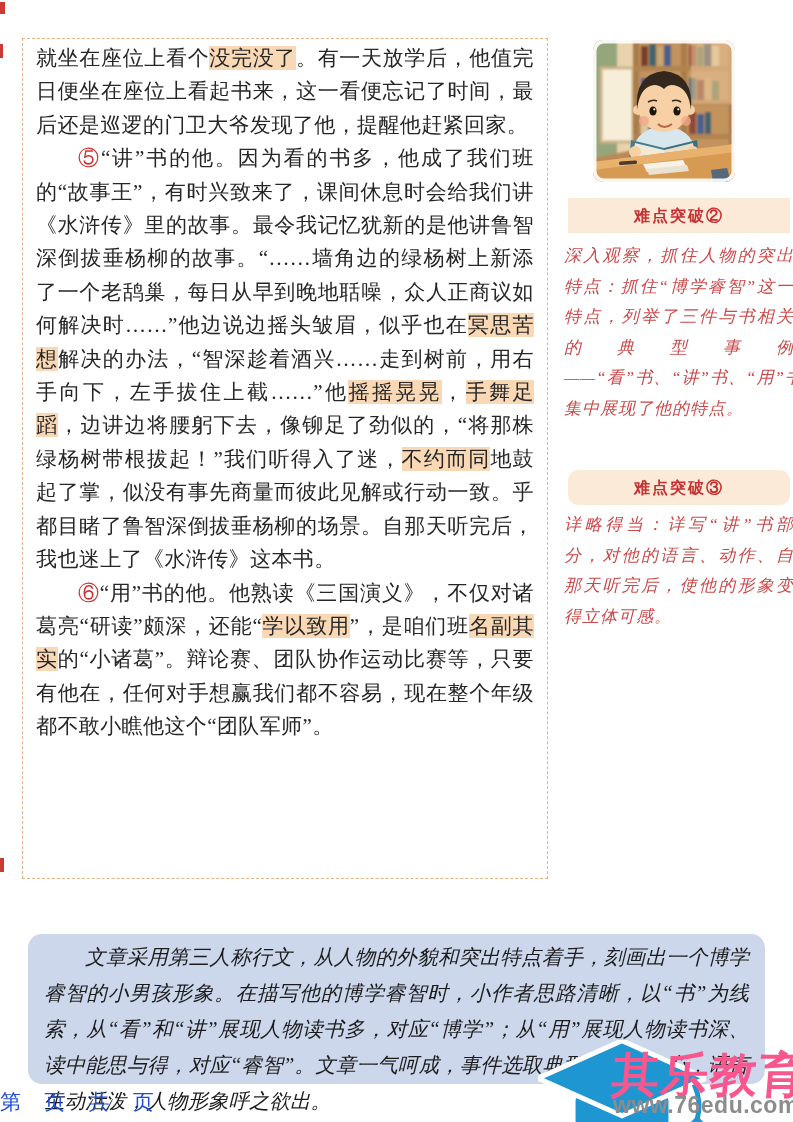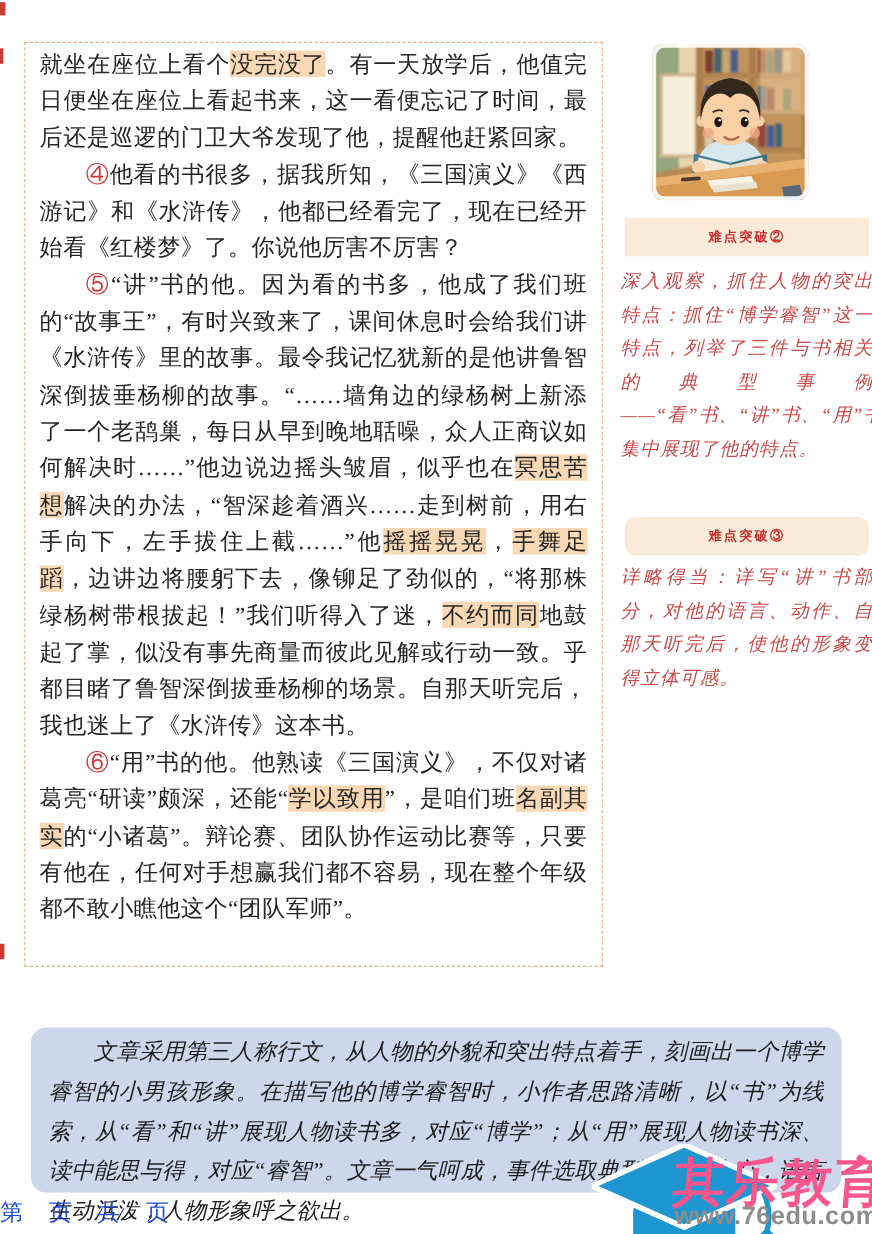--- a/index.html
+++ b/index.html
@@ -28,21 +28,21 @@
 
   
   .illustration{
     position:absolute; left:593px; top:40px; width:142px; height:142px;
     border-radius:10px; overflow:hidden;
     box-shadow:inset 0 0 6px 3px rgba(255,255,255,.9);
   }
   .side-title{
     position:absolute; left:568px; width:222px; height:35px;
     background:#fcead9; color:#c53030; font-weight:bold;
-    font-size:12px; line-height:35px; text-align:center; letter-spacing:2px;
+    font-size:16px; line-height:35px; text-align:center; letter-spacing:2px;
   }
   #bar2{top:198px;} #bar3{top:470px;border-radius:10px;}
   .side-note{
     position:absolute; left:564px; width:230px;
     color:#c94a4a; font-size:17px; line-height:30.6px;
     font-style:italic; letter-spacing:1px; text-align:justify;
   }
   #note2{top:241px;} #note3{top:510px;} #note4{top:744px; line-height:31.5px;}
 
   
@@ -84,21 +84,20 @@
 
 <div id="page">
 
   <div class="edge-mark" style="left:0;top:2px;width:5px;height:12px;"></div>
   <div class="edge-mark" style="left:0;top:44px;width:3px;height:14px;"></div>
   <div class="edge-mark" style="left:0;top:858px;width:4px;height:14px;"></div>
 
   <div class="essay-box">
     <div id="essay">
         <p class="essay-p"><span>就坐在座位上看个</span><span class="hl">没完没了</span><span>。有一天放学后，他值完日便坐在座位上看起书来，这一看便忘记了时间，最后还是巡逻的门卫大爷发现了他，提醒他赶紧回家。</span></p>
-        <p class="essay-p indent"><span class="circ">④</span><span>他看的书很多，据我所知，《三国演义》《西游记》和《水浒传》，他都已经看完了，现在已经开始看《红楼梦》了。你说他厉害不厉害？</span></p>
         <p class="essay-p indent"><span class="circ">⑤</span><span>“讲”书的他。因为看的书多，他成了我们班的“故事王”，有时兴致来了，课间休息时会给我们讲《水浒传》里的故事。最令我记忆犹新的是他讲鲁智深倒拔垂杨柳的故事。“……墙角边的绿杨树上新添了一个老鸹巢，每日从早到晚地聒噪，众人正商议如何解决时……”他边说边摇头皱眉，似乎也在</span><span class="hl">冥思苦想</span><span>解决的办法，“智深趁着酒兴……走到树前，用右手向下，左手拔住上截……”他</span><span class="hl">摇摇晃晃</span><span>，</span><span class="hl">手舞足蹈</span><span>，边讲边将腰躬下去，像铆足了劲似的，“将那株绿杨树带根拔起！”我们听得入了迷，</span><span class="hl">不约而同</span><span>地鼓起了掌，似没有事先商量而彼此见解或行动一致。乎都目睹了鲁智深倒拔垂杨柳的场景。自那天听完后，我也迷上了《水浒传》这本书。</span></p>
         <p class="essay-p indent"><span class="circ">⑥</span><span>“用”书的他。他熟读《三国演义》，不仅对诸葛亮“研读”颇深，还能“</span><span class="hl">学以致用</span><span>”，是咱们班</span><span class="hl">名副其实</span><span>的“小诸葛”。辩论赛、团队协作运动比赛等，只要有他在，任何对手想赢我们都不容易，现在整个年级都不敢小瞧他这个“团队军师”。</span></p>
       </div>
   </div>
 
   <div class="illustration">
     <svg width="142" height="142" viewBox="0 0 142 142" xmlns="http://www.w3.org/2000/svg">
       <defs>
           <filter id="bgblur">
             <feGaussianBlur stdDeviation="1.1"></feGaussianBlur>

